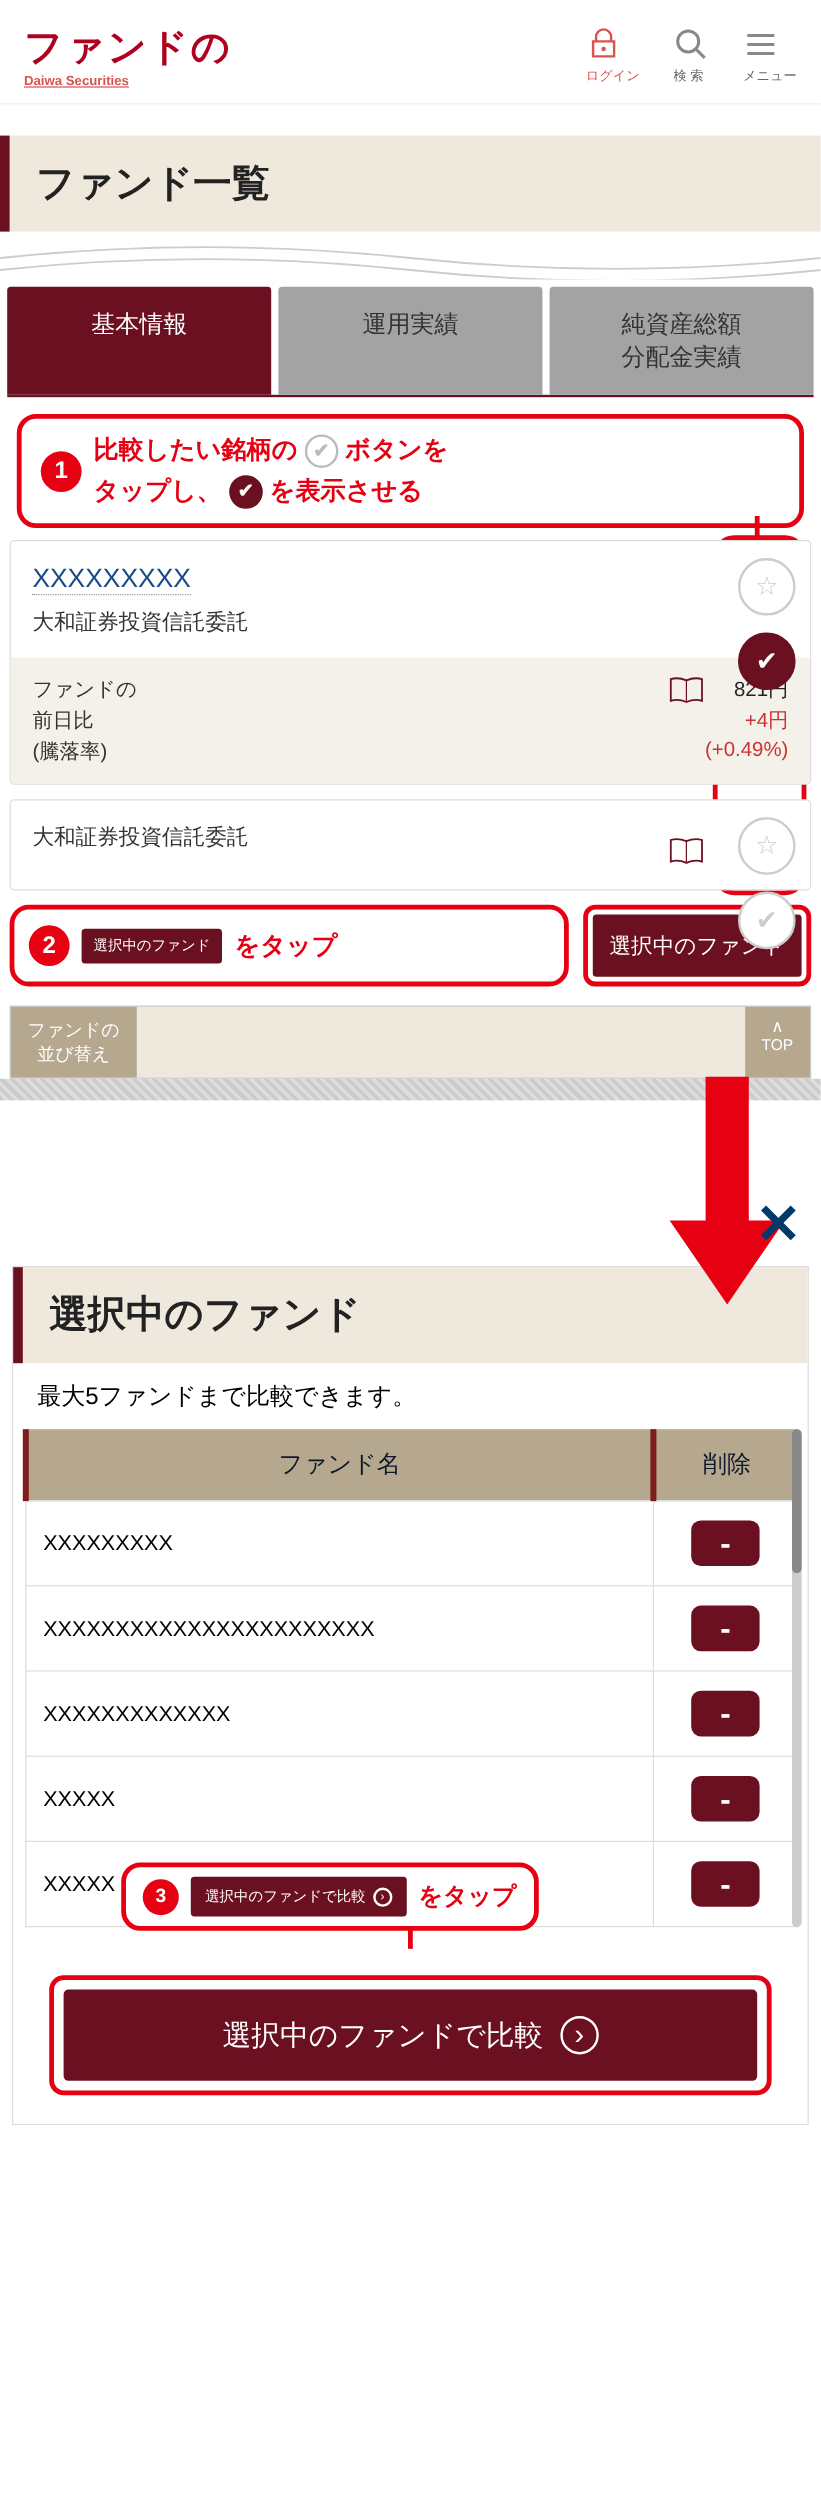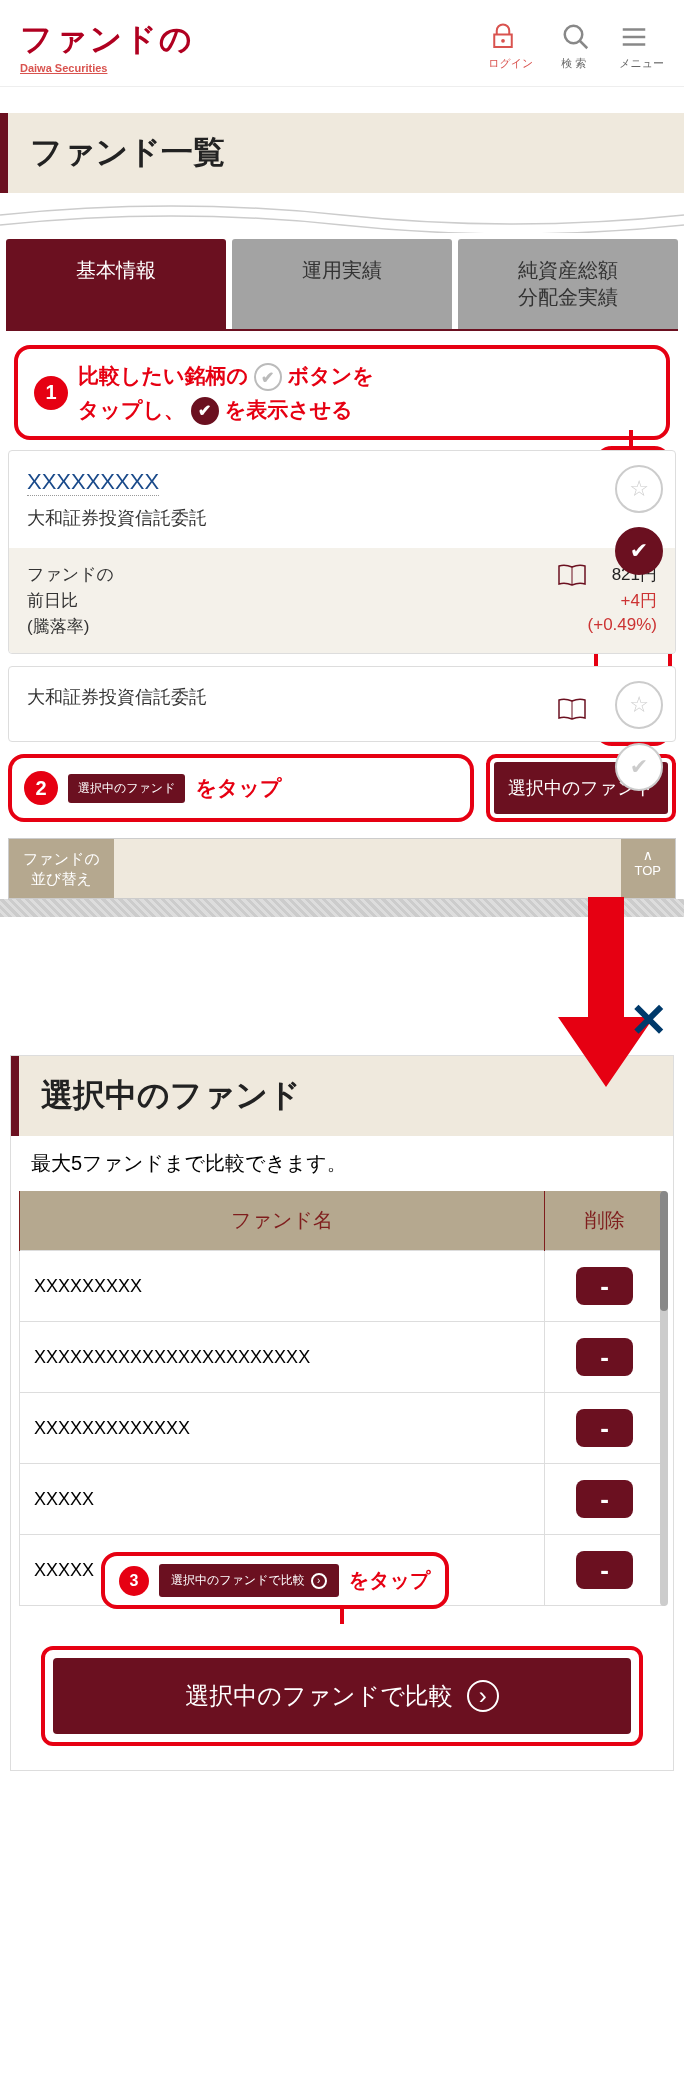--- a/index.html
+++ b/index.html
@@ -75,21 +75,21 @@
   .arrow-zone { position: relative; height: 120px; }
   .big-arrow { position: absolute; right: 30px; top: -20px; }
   .big-arrow svg { width: 96px; height: 190px; }
   .close-x { position: absolute; right: 16px; bottom: -10px; font-size: 46px; font-weight: bold; color: #003a6b; }
   
   
   .modal { margin: 18px 10px 0; border: 1px solid #ddd; }
   .modal .section-bar { margin-top: 0; }
   .modal-note { padding: 14px 20px; font-size: 20px; }
   .tbl { width: calc(100% - 16px); margin: 0 8px; border-collapse: collapse; }
-  .tbl th { background: #b5a88f; color: #7f1d1d; font-weight: normal; padding: 16px 18px; font-size: 20px; border-left: 1px solid #7f1d1d; }
+  .tbl th { background: #b5a88f; color: #0f172a; font-weight: normal; padding: 16px 18px; font-size: 20px; border-left: 5px solid #7f1d1d; }
   .tbl td { border: 1px solid #ddd; padding: 16px 14px; font-size: 18px; }
   .tbl td.del { text-align: center; width: 110px; }
   .del-btn { background: #6b1020; color: #fff; border-radius: 8px; padding: 6px 24px; font-size: 26px; font-weight: bold; display: inline-block; line-height: 1; }
   .scroll-hint { position: absolute; right: 5px; top: 0; bottom: 0; width: 8px; background: #ccc; border-radius: 4px; }
   .scroll-thumb { position: absolute; right: 5px; top: 0; width: 8px; height: 120px; background: #888; border-radius: 4px; }
   .modal-body { position: relative; }
   
   
   .callout3-wrap { position: relative; }
   .callout3 { display:flex; position: absolute; left: 90px; top: -10px; border: 4px solid #e60012; border-radius: 16px; background: #fff; padding: 8px 14px; align-items: center; gap: 10px; z-index: 5; }

